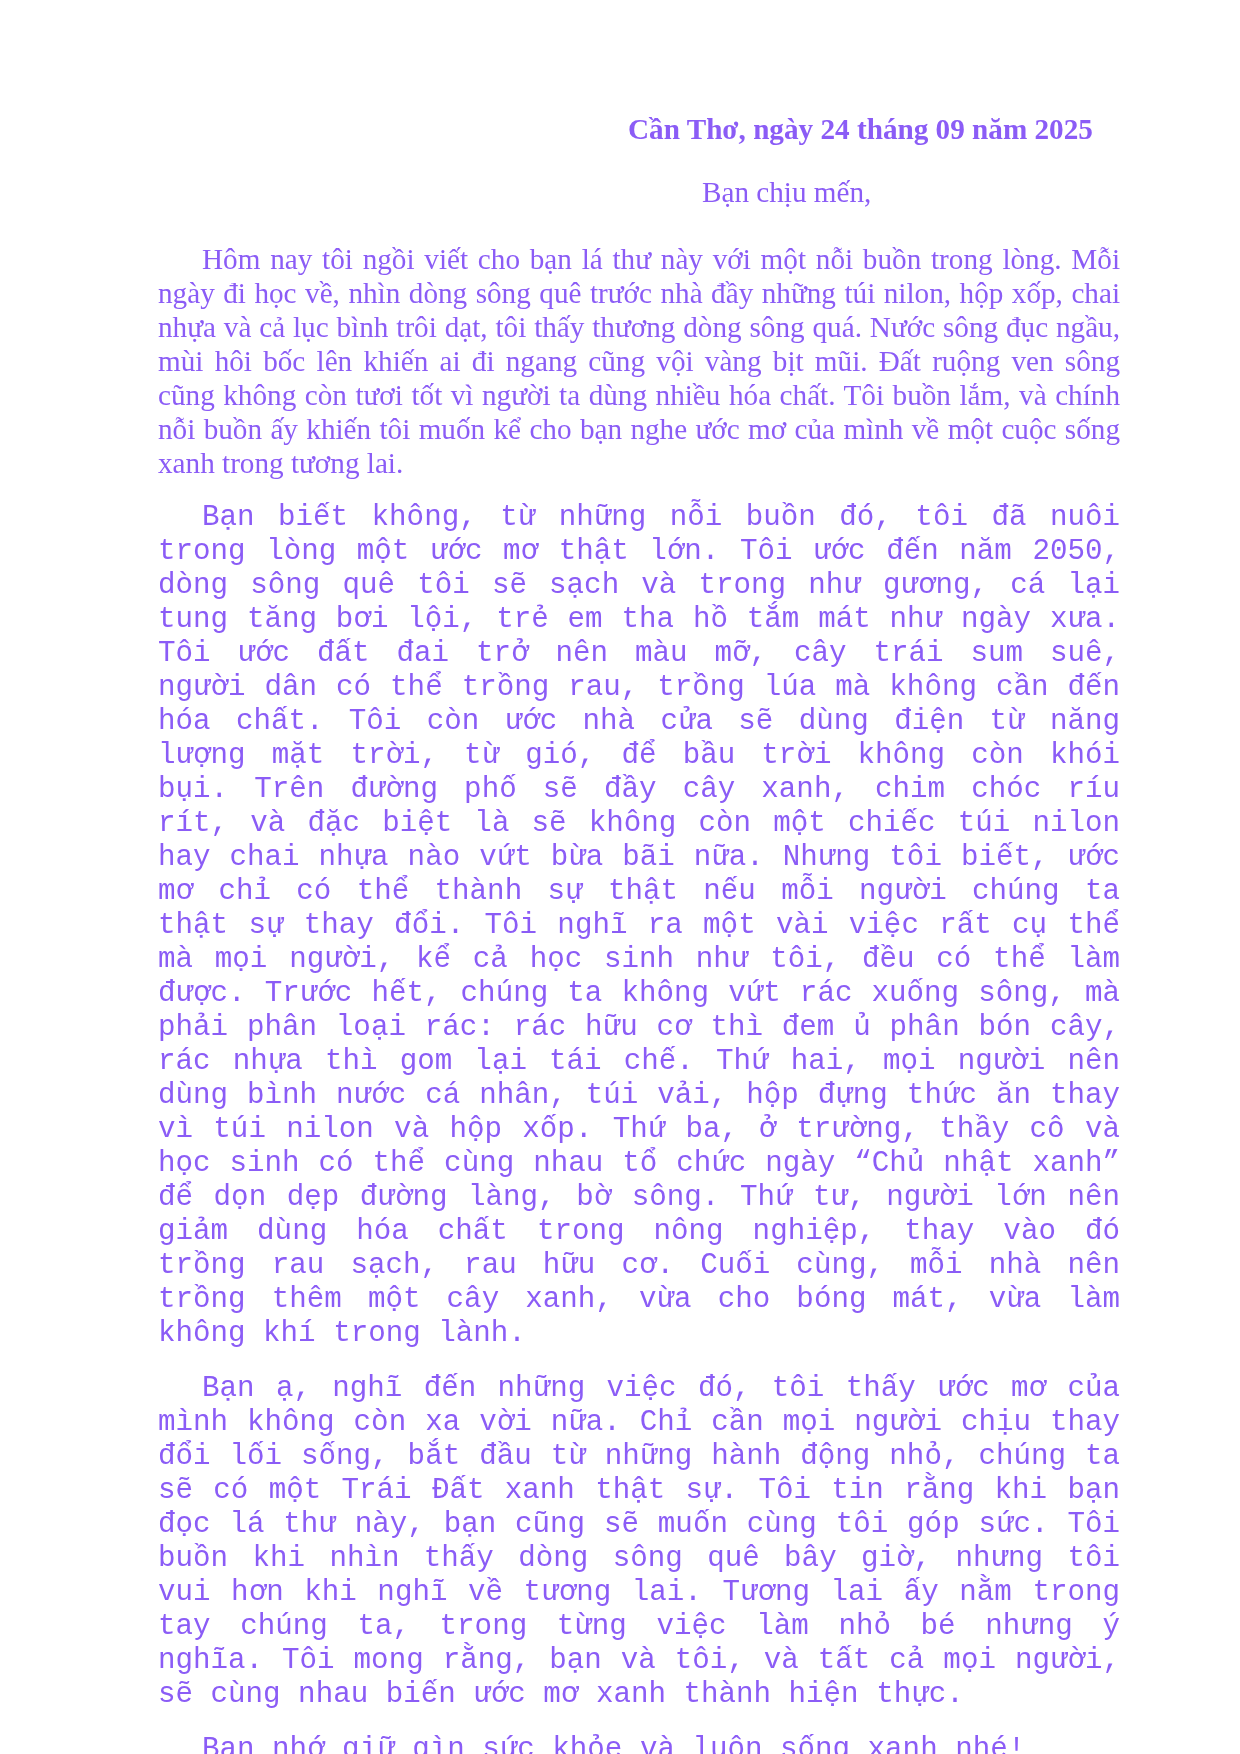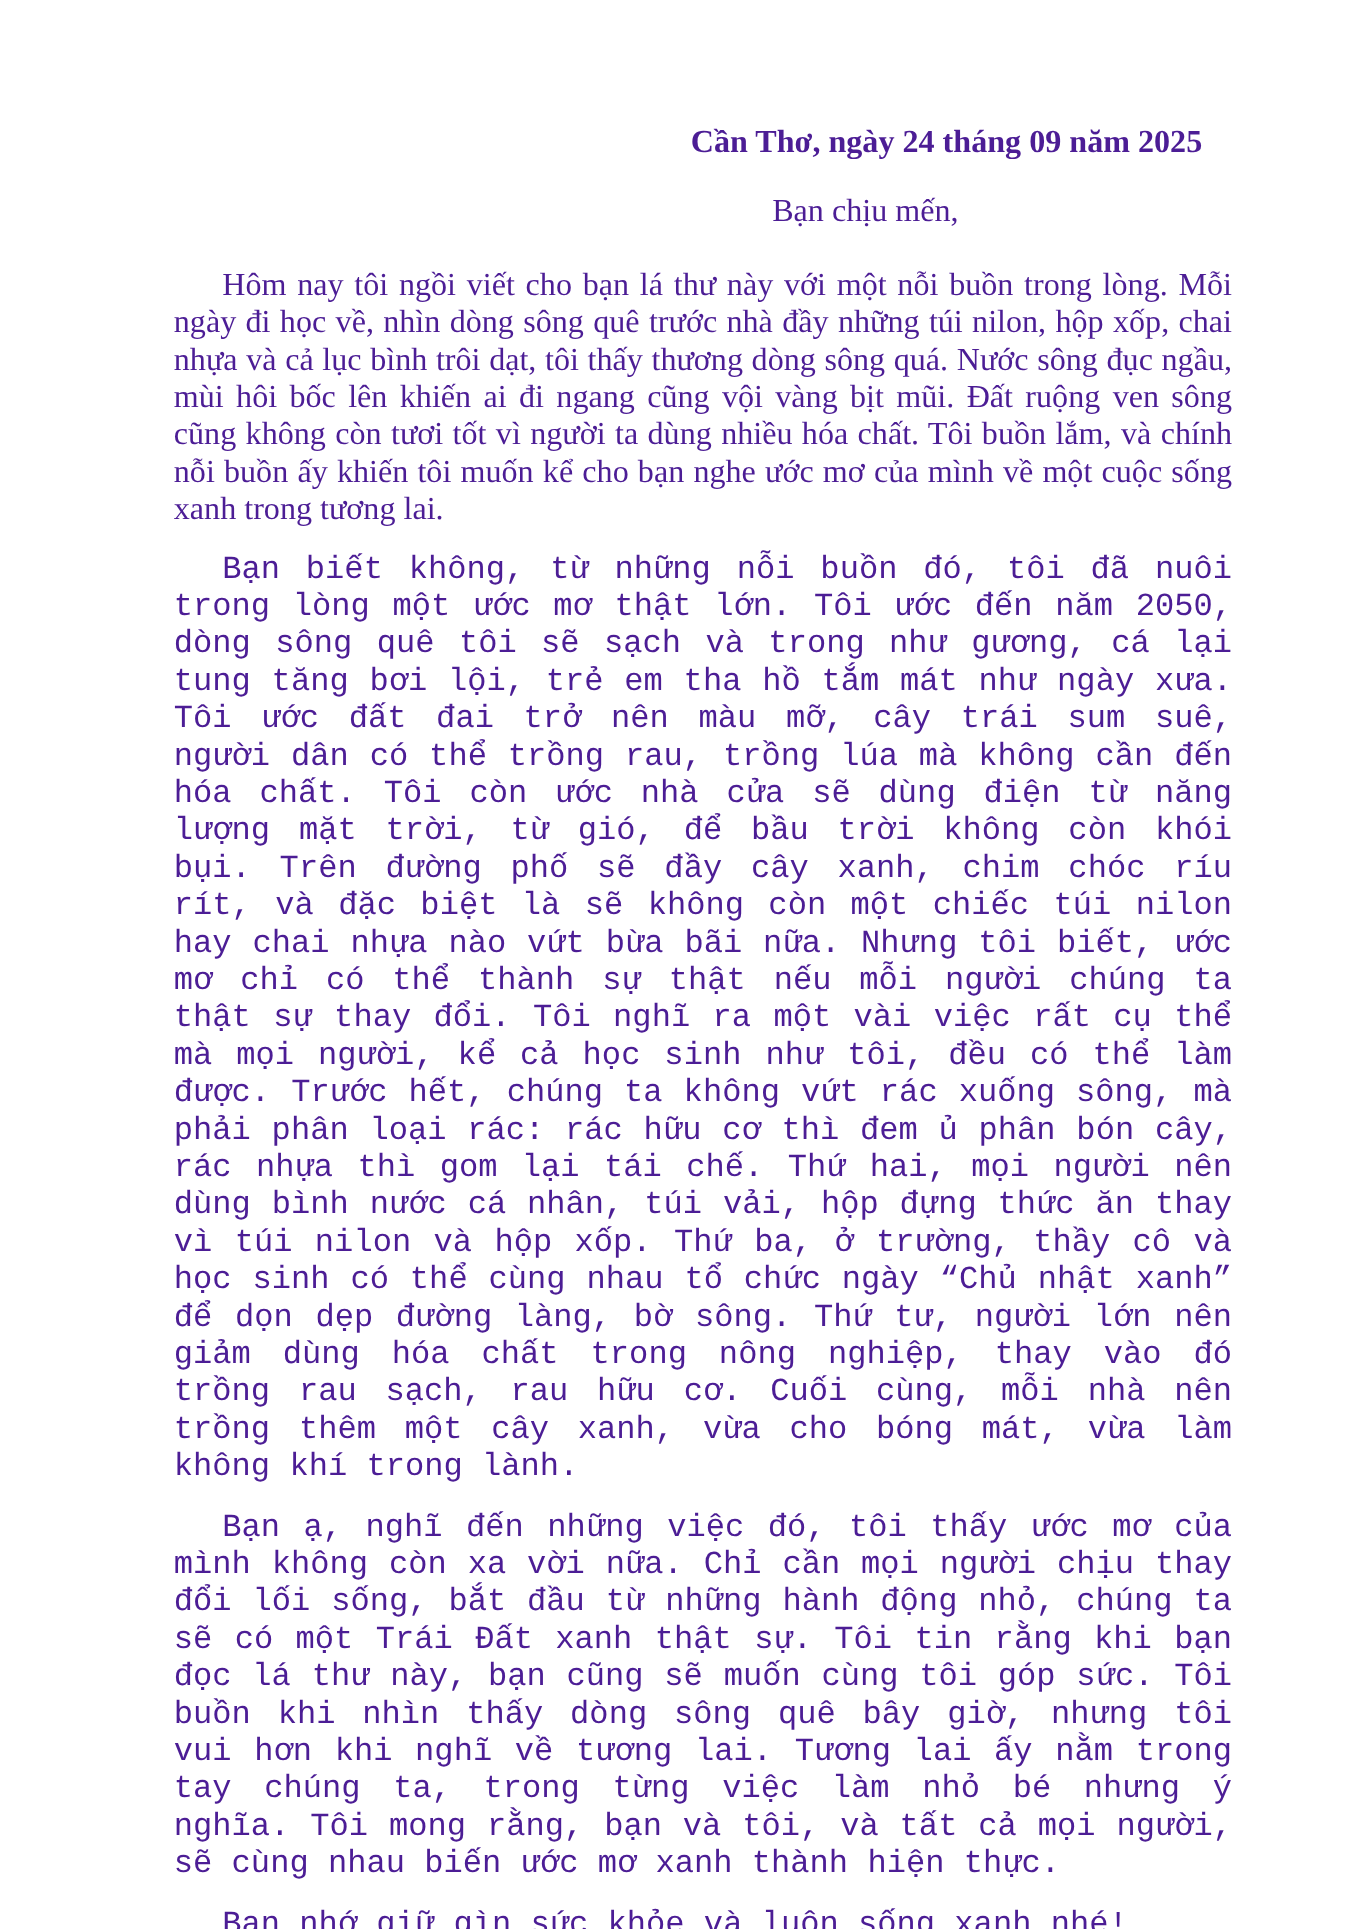--- a/index.html
+++ b/index.html
@@ -7,21 +7,21 @@
     width: 1240px;
     height: 1754px;
     background: #ffffff;
     overflow: hidden;
   }
   .page {
     position: relative;
     width: 1240px;
     height: 1754px;
     background: #ffffff;
-    color: #4c1d95;
+    color: #8b5cf6;
     font-family: "Liberation Serif", "DejaVu Serif", serif;
     font-size: 29.2px;
     line-height: 34px;
     padding: 112px 120px 0 158px;
   }
   .content { width: 962px; }
   .date-line {
     font-weight: bold;
     margin-left: 470px;
     white-space: nowrap;

